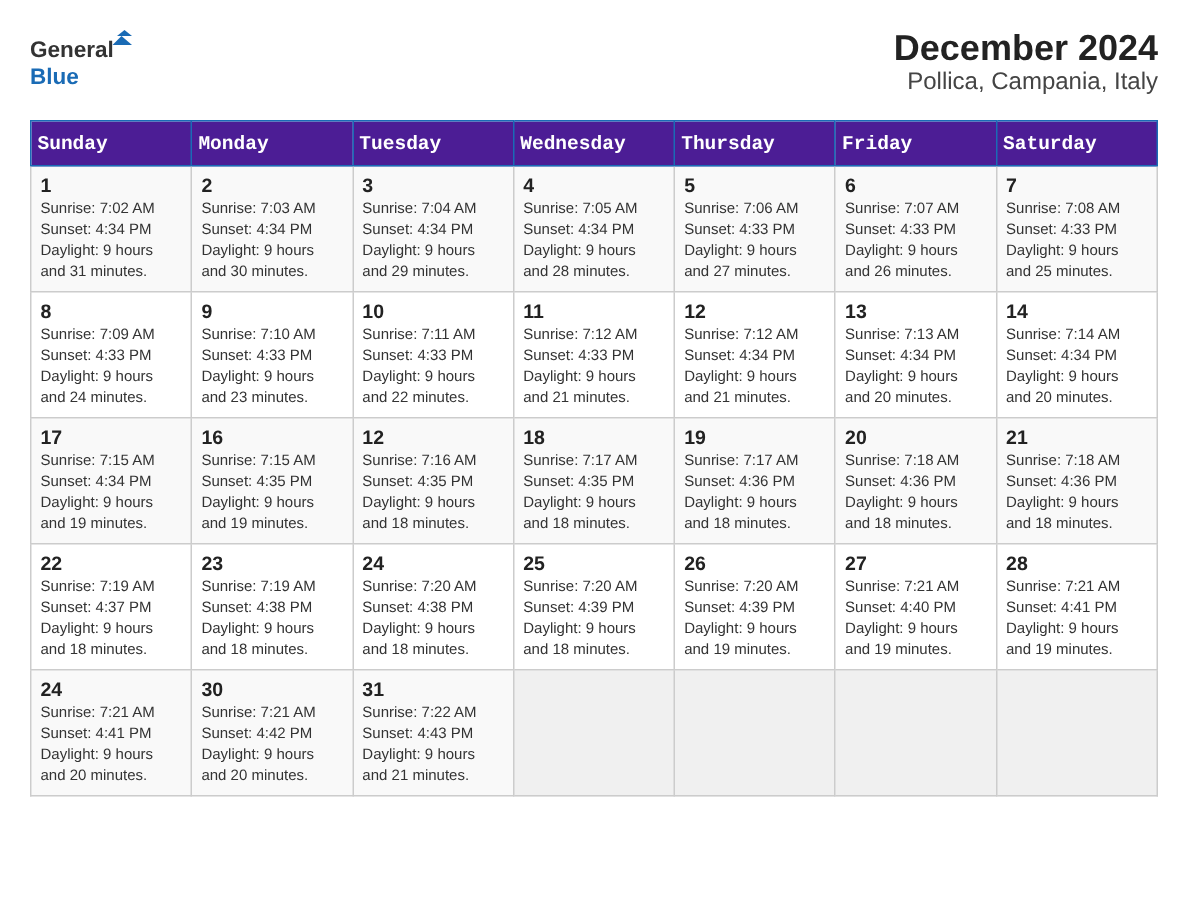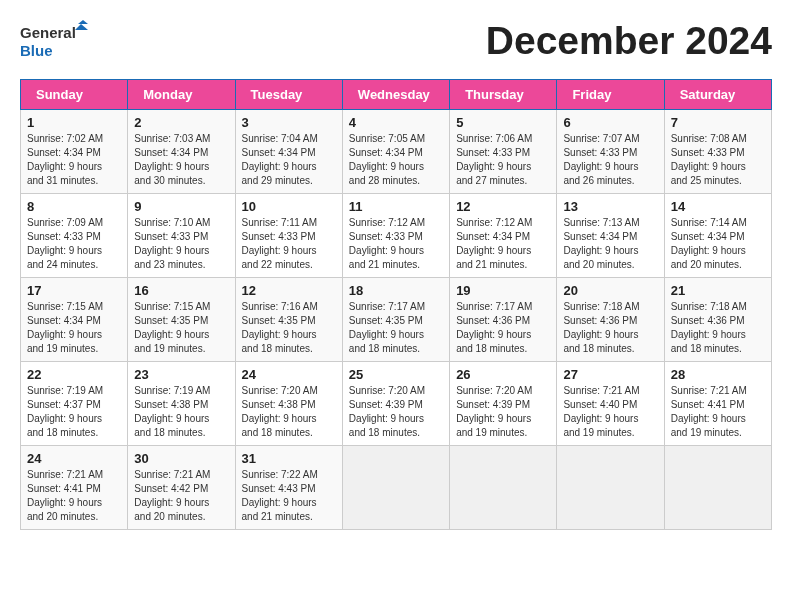--- a/index.html
+++ b/index.html
@@ -18,42 +18,43 @@
     }
     .logo {
       display: flex;
       align-items: flex-start;
       gap: 4px;
     }
     .title-block {
       text-align: right;
     }
     .month-title {
-      font-size: 39px;
+      font-size: 24px;
       font-weight: bold;
       color: #222;
       line-height: 1.1;
     }
     .subtitle {
       font-size: 16px;
       color: #444;
     }
     table {
       width: 100%;
       border-collapse: collapse;
       font-size: 11px;
     }
     thead tr th {
-      background-color: #ec4899;
+      background-color: #4c1d95;
       color: #fff;
-      padding: 7px 15px;
+      padding: 7px 4px;
       text-align: left;
       font-size: 13px;
       font-weight: bold;
       border: 1px solid #1a6bb5;
+      font-family: Liberation Mono, monospace;
     }
     tbody tr td {
       border: 1px solid #ccc;
       vertical-align: top;
       padding: 5px 6px;
       width: 14.28%;
       height: 80px;
       background: #fff;
     }
     tbody tr:nth-child(odd) td {
@@ -82,20 +83,21 @@
   <div class="logo">
   <svg width="70" height="42" viewBox="0 0 70 42">
     <text x="0" y="18" font-size="15" font-weight="bold" font-family="Arial" fill="#333">General</text>
     <text x="0" y="36" font-size="15" font-weight="bold" font-family="Arial" fill="#1a6bb5">Blue</text>
     <polygon points="58,4 68,4 63,0" fill="#1a6bb5"></polygon>
     <polygon points="55,10 68,10 61,4" fill="#1a6bb5"></polygon>
   </svg>
 </div>
   <div class="title-block">
     <div class="month-title">December 2024</div>
+    <div class="subtitle">Pollica, Campania, Italy</div>
   </div>
 </div>
 
 <table>
   <thead>
     <tr>
       <th>Sunday</th>
       <th>Monday</th>
       <th>Tuesday</th>
       <th>Wednesday</th>

